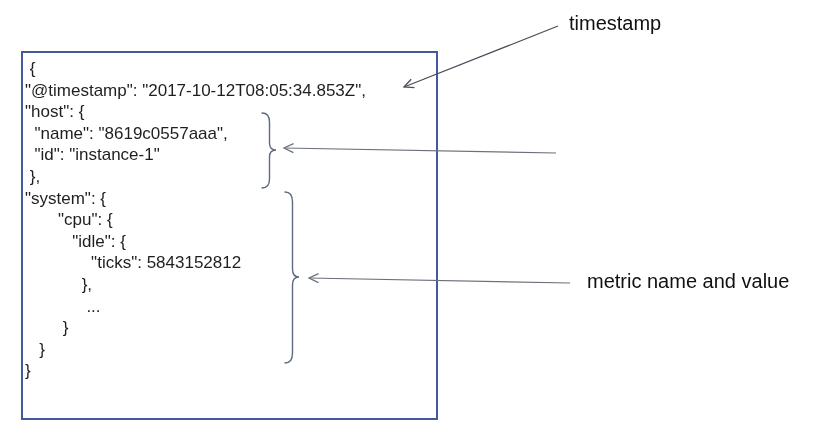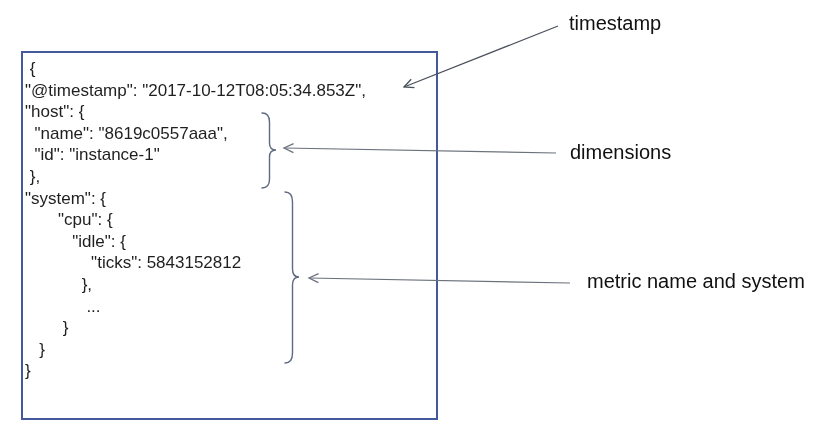--- a/index.html
+++ b/index.html
@@ -91,17 +91,16 @@
 
     <line x1="558" y1="26" x2="404" y2="87" stroke="#4a505a" stroke-width="1.2" marker-end="url(#ah-dark)"></line>
 
     <line x1="556" y1="153" x2="284" y2="148" stroke="#6b727c" stroke-width="1.2" marker-end="url(#ah-gray)"></line>
 
     <line x1="570" y1="283" x2="309" y2="278" stroke="#6b727c" stroke-width="1.2" marker-end="url(#ah-gray)"></line>
   </svg>
 
   <div class="label label-timestamp">timestamp</div>
 
-  <div class="label label-dimensions">dimensions</div>
 
-  <div class="label label-metric">metric name and system</div>
+  <div class="label label-metric">metric name and value</div>
 
 </div>
 
 </body></html>

